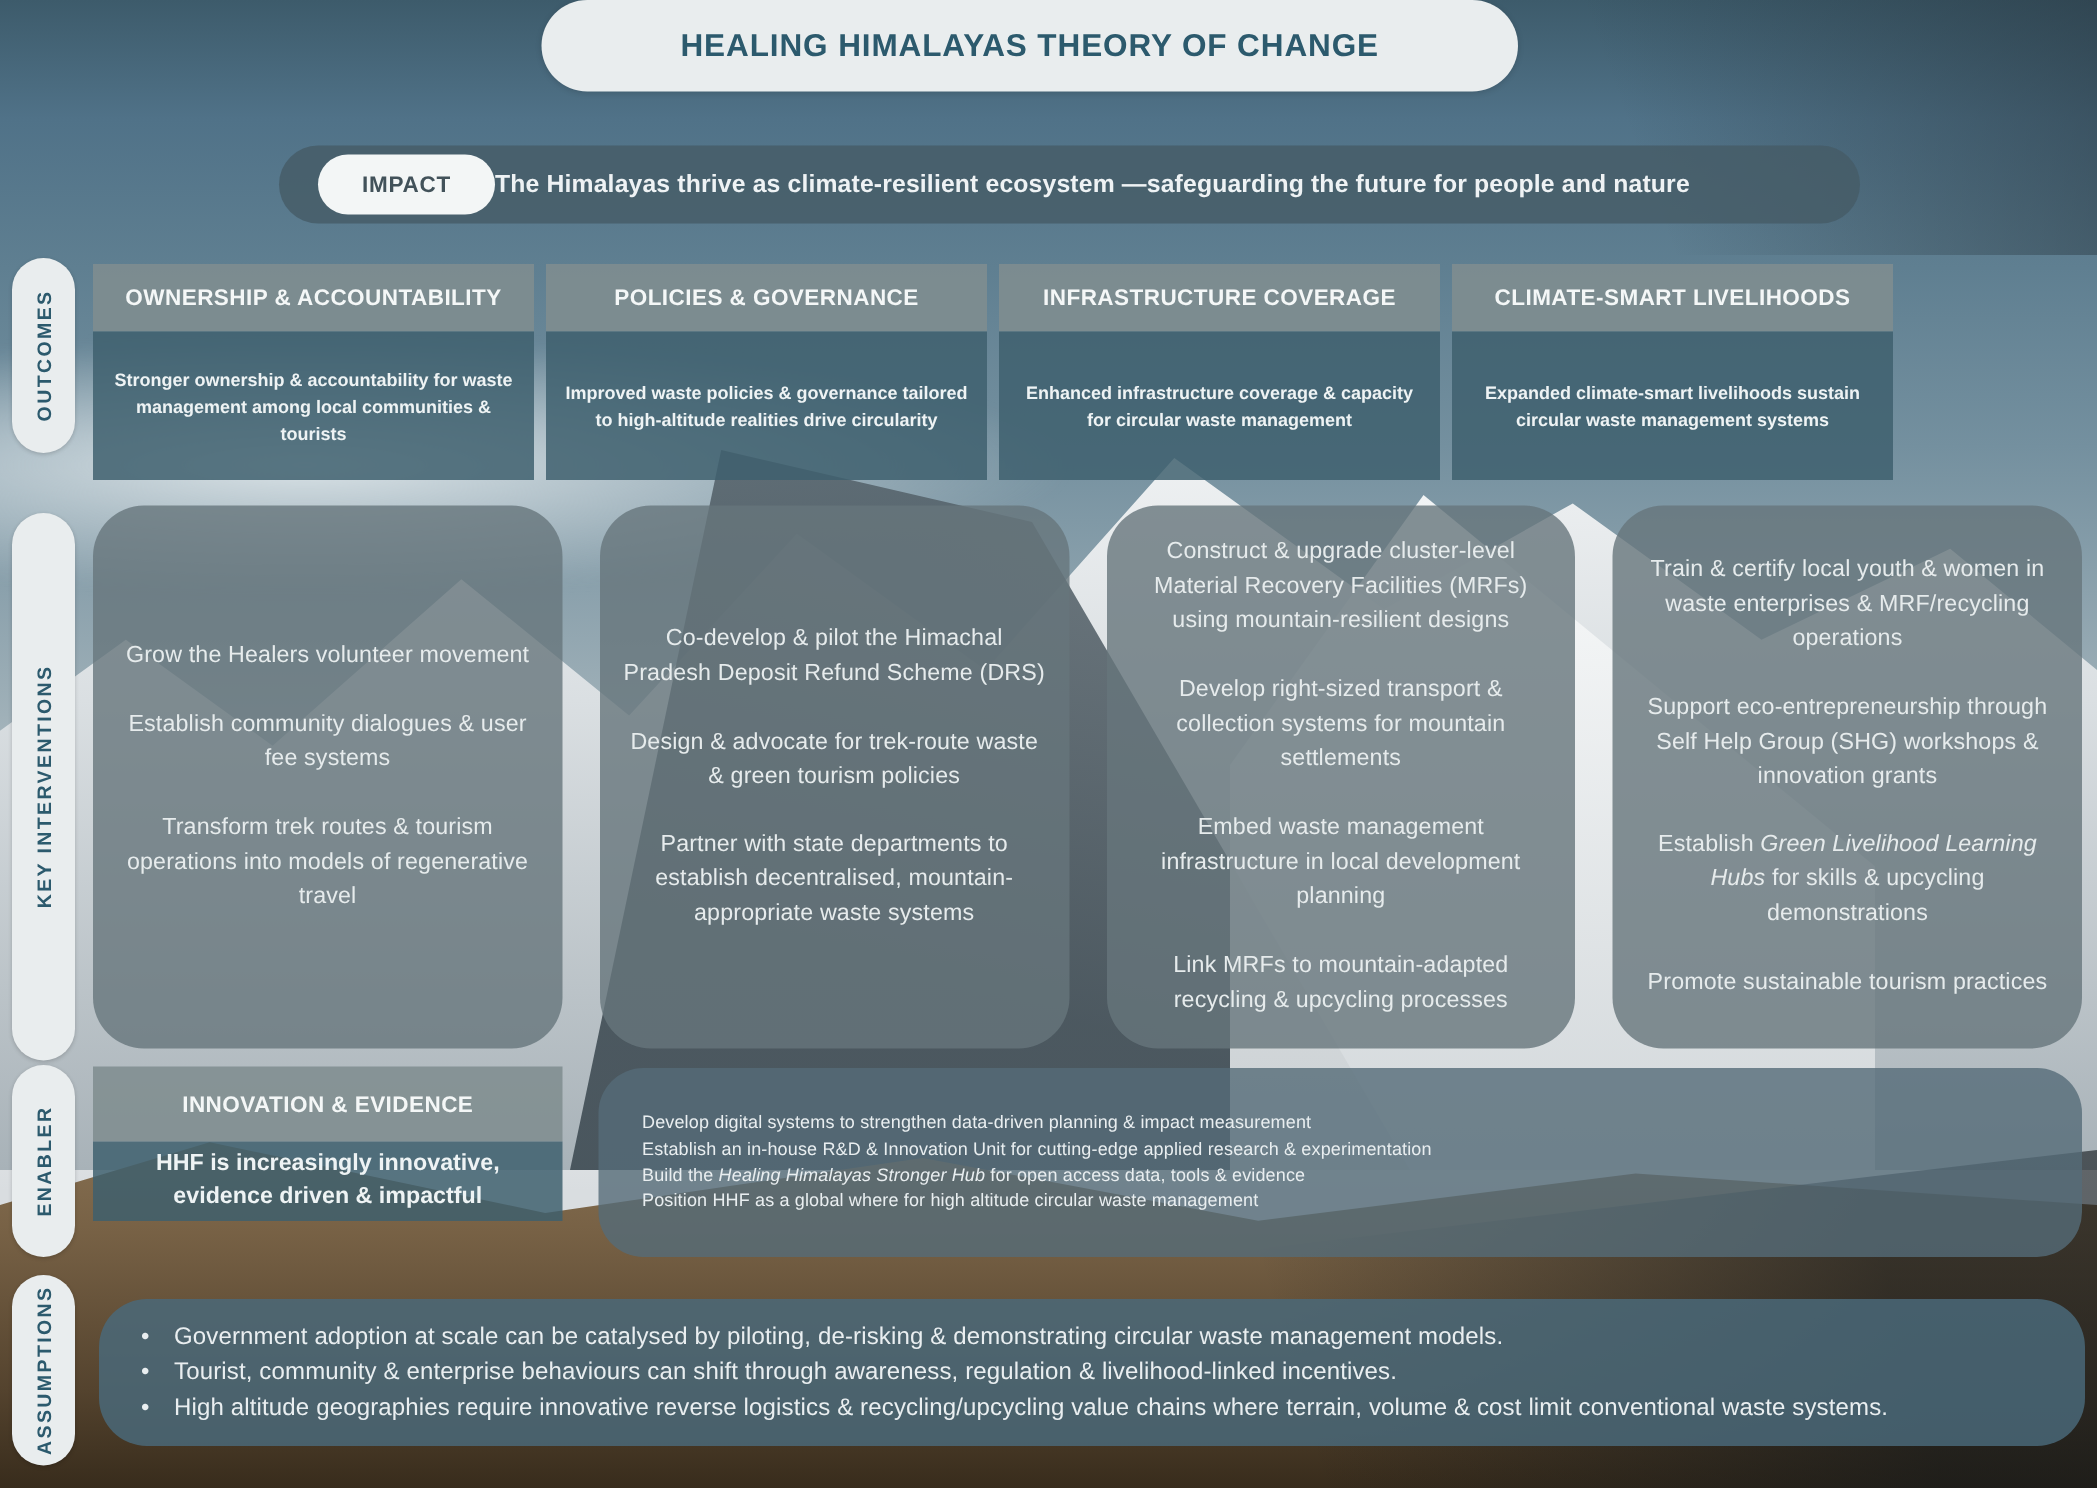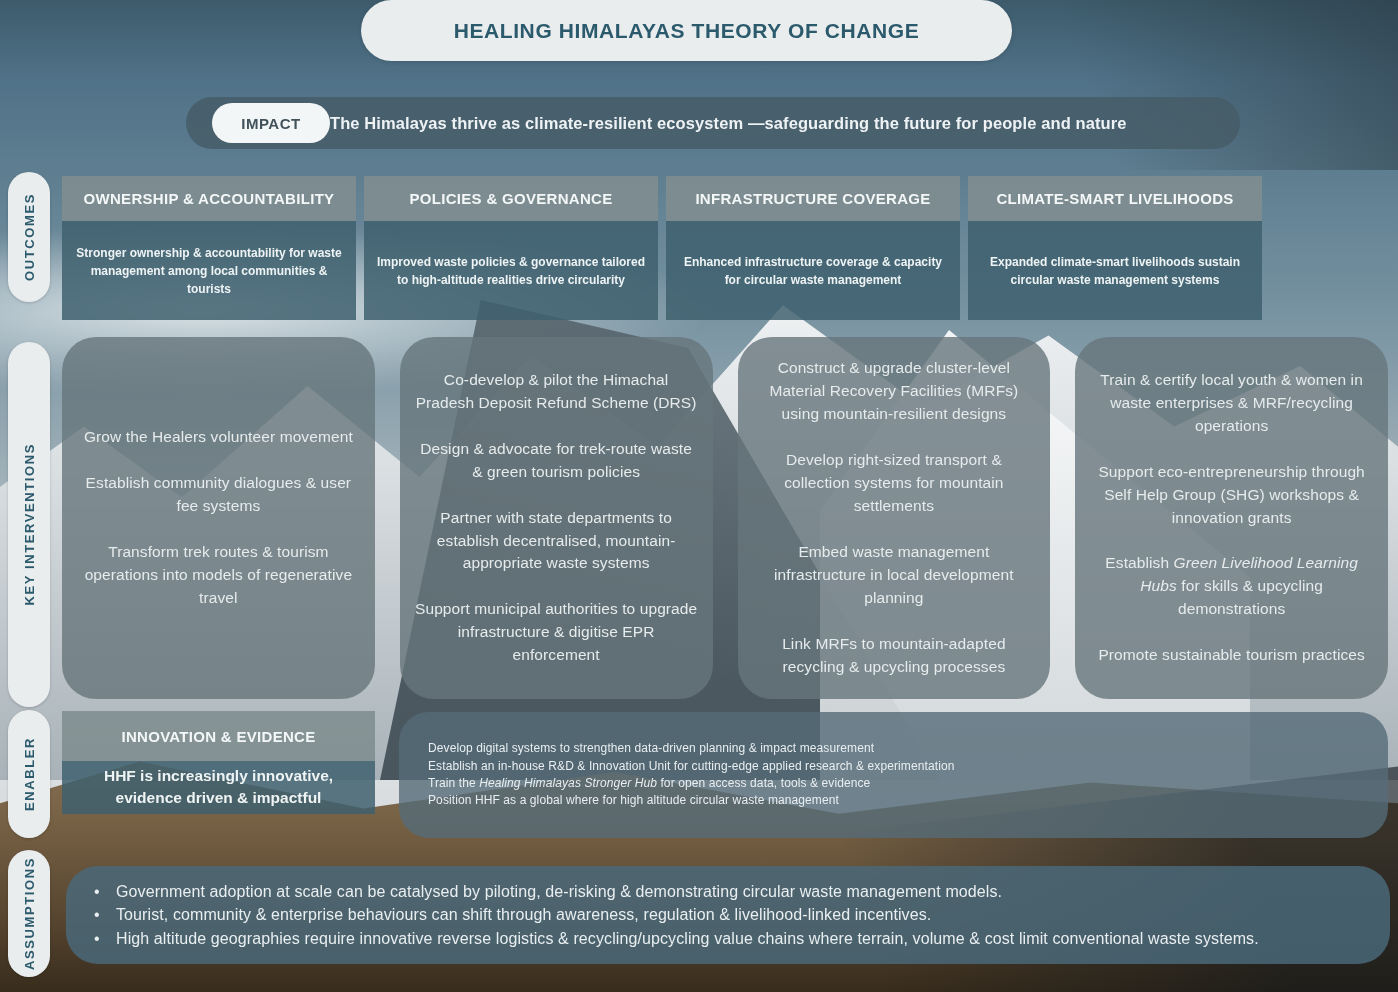--- a/index.html
+++ b/index.html
@@ -199,21 +199,20 @@
   <div class="iv-grid">
     <div class="iv-panel">
       <p>Grow the Healers volunteer movement</p>
       <p>Establish community dialogues &amp; user fee systems</p>
       <p>Transform trek routes &amp; tourism operations into models of regenerative travel</p>
     </div>
     <div class="iv-panel">
       <p>Co-develop &amp; pilot the Himachal Pradesh Deposit Refund Scheme (DRS)</p>
       <p>Design &amp; advocate for trek-route waste &amp; green tourism policies</p>
       <p>Partner with state departments to establish decentralised, mountain-appropriate waste systems</p>
-      <p>Support municipal authorities to upgrade infrastructure &amp; digitise EPR enforcement</p>
     </div>
     <div class="iv-panel">
       <p>Construct &amp; upgrade cluster-level Material Recovery Facilities (MRFs) using mountain-resilient designs</p>
       <p>Develop right-sized transport &amp; collection systems for mountain settlements</p>
       <p>Embed waste management infrastructure in local development planning</p>
       <p>Link MRFs to mountain-adapted recycling &amp; upcycling processes</p>
     </div>
     <div class="iv-panel">
       <p>Train &amp; certify local youth &amp; women in waste enterprises &amp; MRF/recycling operations</p>
       <p>Support eco-entrepreneurship through Self Help Group (SHG) workshops &amp; innovation grants</p>
@@ -225,21 +224,21 @@
   </div>
 
   <div class="en-card">
     <div class="en-head">INNOVATION &amp; EVIDENCE</div>
     <div class="en-body">HHF is increasingly innovative, evidence driven &amp; impactful</div>
   </div>
   <div class="en-panel">
     <div>Develop digital systems to strengthen data-driven planning &amp; impact measurement</div>
     <div>Establish an in-house R&amp;D &amp; Innovation Unit for cutting-edge applied research &amp; experimentation</div>
     <div>
-      <span>Train the </span><em>Healing Himalayas Stronger Hub</em><span> for open access data, tools &amp; evidence</span>
+      <span>Build the </span><em>Healing Himalayas Stronger Hub</em><span> for open access data, tools &amp; evidence</span>
     </div>
     <div>Position HHF as a global where for high altitude circular waste management</div>
   </div>
 
   <div class="as-panel">
     <div class="as-line">
       <span class="as-bullet">•</span>
       <span>Government adoption at scale can be catalysed by piloting, de-risking &amp; demonstrating circular waste management models.</span>
     </div>
     <div class="as-line">

